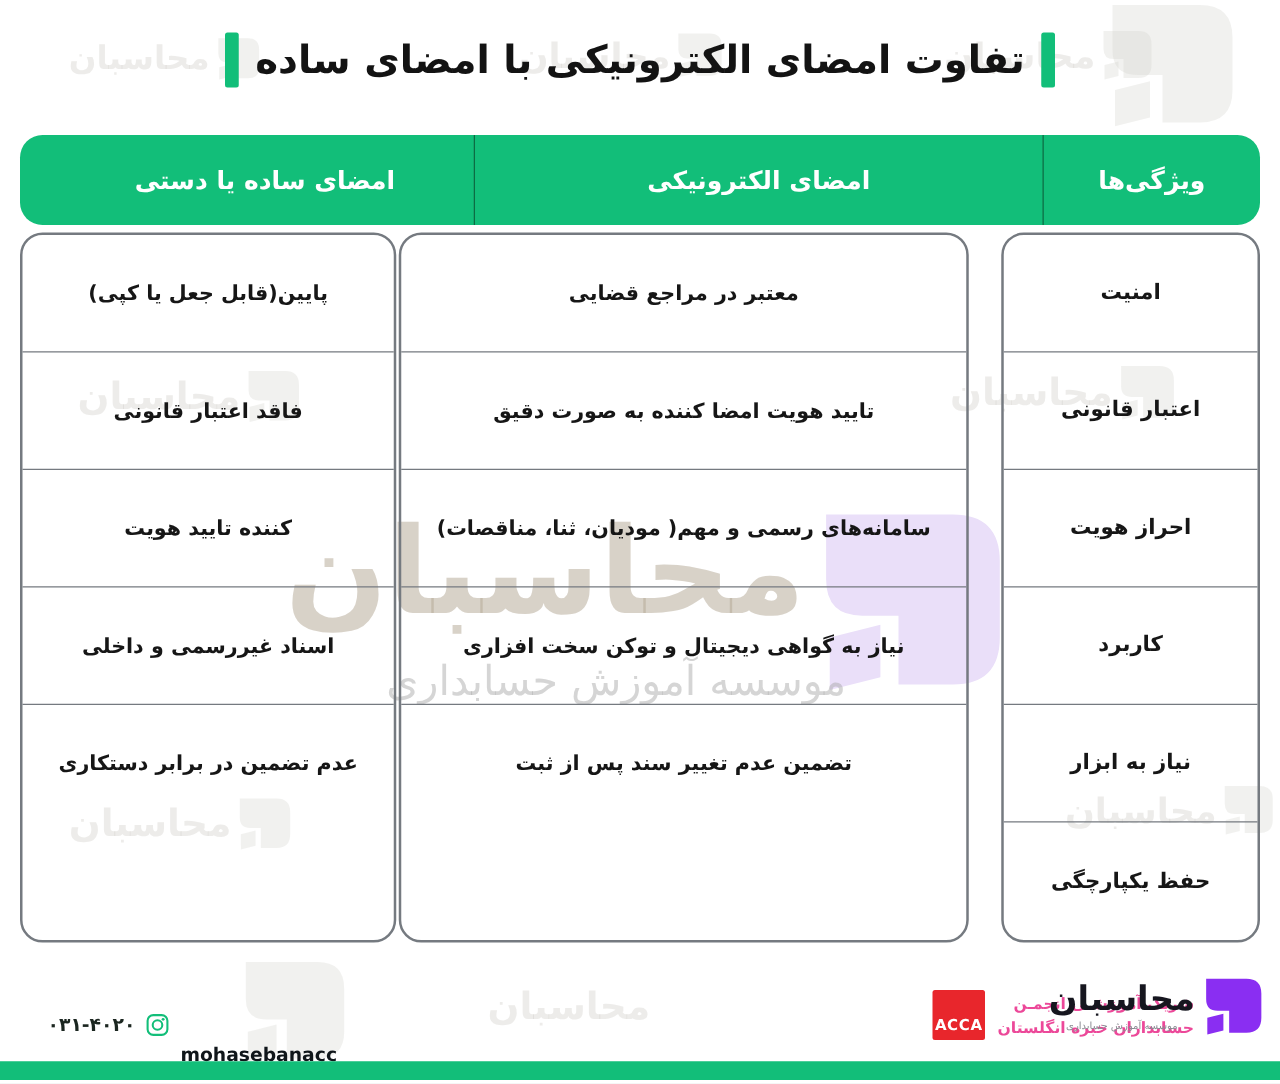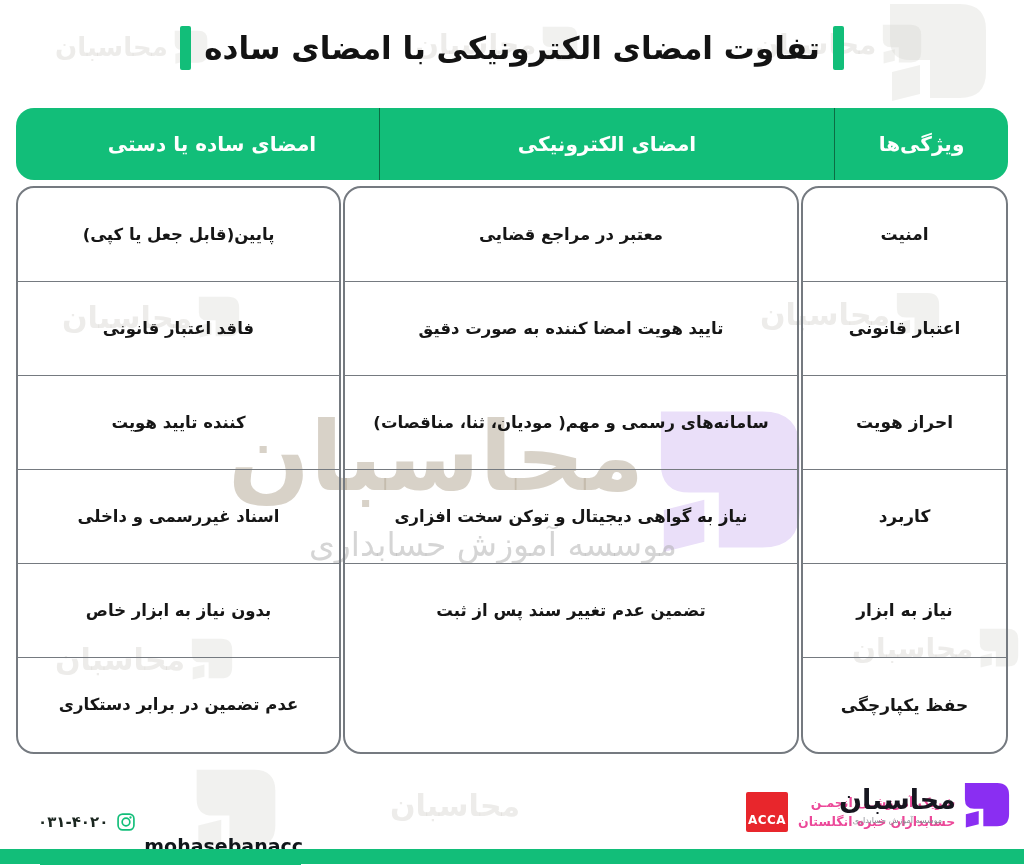--- a/index.html
+++ b/index.html
@@ -33,33 +33,33 @@
   
   .tbl{position:absolute;left:16px;top:108px;width:992px;z-index:2;}
   .thead{display:flex;direction:rtl;height:72px;background:#12be79;border-radius:18px;overflow:hidden;}
   .thead .hcell{display:flex;align-items:center;justify-content:center;
     color:#ffffff;font-weight:bold;font-size:20px;box-sizing:border-box;}
   .h-feat{width:174px;border-left:1.5px solid rgba(8,40,26,0.55);}
   .h-elec{width:455px;border-left:1.5px solid rgba(8,40,26,0.55);}
   .h-simp{flex:1;padding-left:29px;}
   .cards{display:flex;direction:rtl;gap:2px;margin-top:6px;}
   .card{box-sizing:border-box;border:2px solid #757a80;border-radius:18px;background:transparent;}
-  .c-feat{width:207px;}
+  .c-feat{width:207px;margin-left:24px;}
   .c-elec{width:456px;}
   .c-simp{flex:1;}
   .cell{height:94px;box-sizing:border-box;display:flex;align-items:center;justify-content:center;
     text-align:center;padding:6px 16px;border-bottom:1.5px solid #757a80;
     font-weight:bold;color:#161616;font-size:16.5px;line-height:1.65;}
   .cell:last-child{border-bottom:none;}
   .c-feat .cell{font-size:17px;}
   
   .contact{position:absolute;left:38px;top:787px;z-index:2;direction:ltr;text-align:center;}
   .contact .row1{display:flex;align-items:center;justify-content:center;gap:8px;}
   .contact .phone{font-size:15px;font-weight:bold;color:#1b2620;letter-spacing:1px;direction:ltr;}
-  .contact .handle{font-size:19px;font-weight:bold;color:#10161a;cursor:pointer;margin-top:48px;}
+  .contact .handle{font-size:15px;font-weight:bold;color:#10161a;cursor:pointer;margin-top:48px;}
   .contact .hr{height:0;border-top:2px solid #12be79;margin:6px 2px;}
   .contact .url{font-size:15px;font-weight:bold;color:#14181c;letter-spacing:3px;cursor:pointer;}
   .acca{position:absolute;left:746px;top:792px;z-index:2;display:flex;direction:ltr;align-items:center;gap:10px;}
   .acca-badge{width:42px;height:40px;background:#e8262c;border-radius:2px;color:#fff;
     font-weight:bold;font-size:12px;display:flex;align-items:flex-end;justify-content:center;
     padding-bottom:5px;box-sizing:border-box;letter-spacing:0.5px;}
   .acca-text{direction:rtl;text-align:right;font-size:12.5px;font-weight:bold;color:#ec4899;line-height:1.55;white-space:nowrap;}
   .brand{position:absolute;right:14px;top:782px;z-index:2;display:flex;direction:ltr;align-items:center;gap:8px;}
   .brand .bt{text-align:center;}
   .brand .bname{font-size:27px;font-weight:bold;color:#16161f;line-height:1.1;white-space:nowrap;}
@@ -173,21 +173,20 @@
         <div class="cell">تایید هویت امضا کننده به صورت دقیق</div>
         <div class="cell">سامانه‌های رسمی و مهم( مودیان، ثنا، مناقصات)</div>
         <div class="cell">نیاز به گواهی دیجیتال و توکن سخت افزاری</div>
         <div class="cell">تضمین عدم تغییر سند پس از ثبت</div>
       </div>
       <div class="card c-simp">
         <div class="cell">پایین(قابل جعل یا کپی)</div>
         <div class="cell">فاقد اعتبار قانونی</div>
         <div class="cell">کننده تایید هویت</div>
         <div class="cell">اسناد غیررسمی و داخلی</div>
-        <div class="cell">بدون نیاز به ابزار خاص</div>
         <div class="cell">عدم تضمین در برابر دستکاری</div>
       </div>
     </div>
   </div>
 
   <div class="contact">
     <div class="row1">
       <span class="phone">۰۳۱-۴۰۲۰</span>
       <svg width="20" height="20" viewBox="0 0 24 24">
         <rect x="2.5" y="2.5" width="19" height="19" rx="5.5" fill="none" stroke="#12be79" stroke-width="2"></rect>

